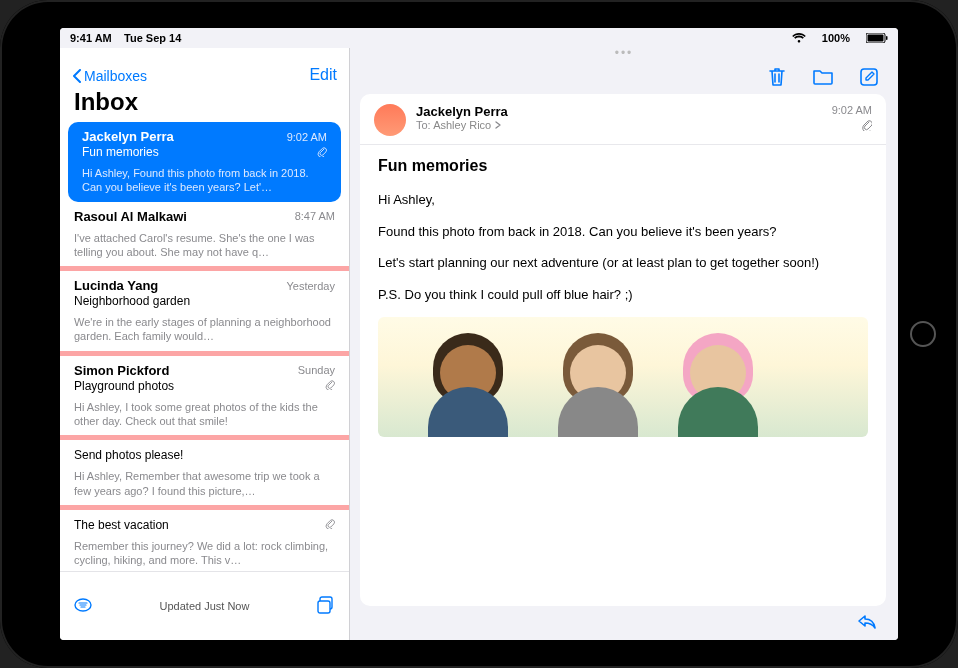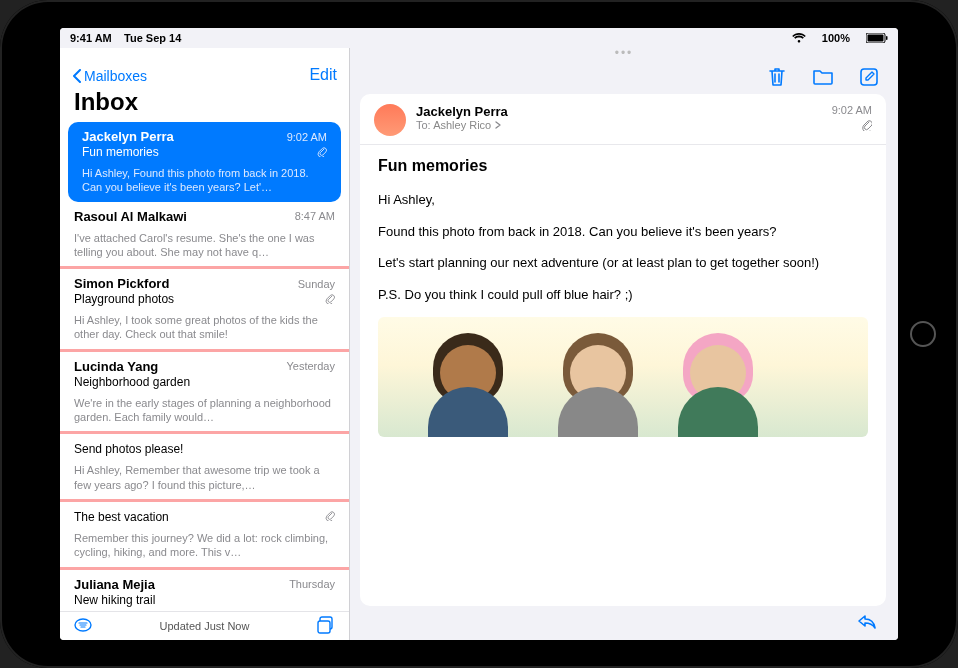--- a/index.html
+++ b/index.html
@@ -90,21 +90,21 @@
     font-size: 24px;
     font-weight: 700;
     padding: 2px 14px 6px;
   }
   .mail-list {
     flex: 1;
     overflow-y: hidden;
   }
   .mail-item {
     padding: 7px 14px 7px 14px;
-    border-bottom: 3px solid #fca5a5;
+    border-bottom: 5px solid #fca5a5;
     cursor: pointer;
   }
   .mail-item.selected {
     background: #007aff;
     color: #fff;
     border-radius: 10px;
     margin: 0 8px;
     border-bottom: none;
   }
   .mail-item-row1 { display: flex; justify-content: space-between; align-items: center; }
@@ -113,21 +113,21 @@
   .mail-item.selected .mail-time { color: #dce9ff; }
   .mail-subject { font-size: 12px; font-weight: 500; margin-top: 1px; display:flex; justify-content:space-between; align-items:center;}
   .mail-preview { font-size: 11px; color: #8a8a8e; margin-top: 7px; line-height: 1.3; }
   .mail-item.selected .mail-preview { color: #dce9ff; }
   .attach-icon { color:#8a8a8e; font-size:10px;}
   .mail-item.selected .attach-icon { color:#dce9ff; }
   .sidebar-footer {
     display: flex;
     justify-content: space-between;
     align-items: center;
-    padding: 4px 14px;
+    padding: 24px 14px;
     border-top: 1px solid #e4e4e8;
     font-size: 11px;
     color: #555;
   }
   .sidebar-footer .center { flex:1; text-align:center; }
   .icon-btn { color:#007aff; cursor:pointer; }
   
   .detail {
     flex: 1;
     background: #f2f2f7;
@@ -259,40 +259,40 @@
             </div>
             <div class="mail-item">
               <div class="mail-item-row1">
                 <span class="mail-sender">Rasoul Al Malkawi</span>
                 <span class="mail-time">8:47 AM</span>
               </div>
               <div class="mail-preview">I've attached Carol's resume. She's the one I was telling you about. She may not have q…</div>
             </div>
             <div class="mail-item">
               <div class="mail-item-row1">
+                <span class="mail-sender">Lucinda Yang</span>
+                <span class="mail-time">Yesterday</span>
+              </div>
+              <div class="mail-subject">
+                <span>Neighborhood garden</span>
+              </div>
+              <div class="mail-preview">We're in the early stages of planning a neighborhood garden. Each family would…</div>
+            </div>
+            <div class="mail-item">
+              <div class="mail-item-row1">
                 <span class="mail-sender">Simon Pickford</span>
                 <span class="mail-time">Sunday</span>
               </div>
               <div class="mail-subject">
                 <span>Playground photos</span>
                 <span class="attach-icon"><svg width="10" height="11" viewBox="0 0 10 11">
                     <path d="M7 3l-3.5 3.5a1.7 1.7 0 0 0 2.4 2.4L9 5.8a2.5 2.5 0 0 0-3.5-3.5L2 5.8a3.4 3.4 0 0 0 4.8 4.8" stroke="currentColor" stroke-width="0.9" fill="none" stroke-linecap="round"></path>
                   </svg></span>
               </div>
               <div class="mail-preview">Hi Ashley, I took some great photos of the kids the other day. Check out that smile!</div>
-            </div>
-            <div class="mail-item">
-              <div class="mail-item-row1">
-                <span class="mail-sender">Lucinda Yang</span>
-                <span class="mail-time">Yesterday</span>
-              </div>
-              <div class="mail-subject">
-                <span>Neighborhood garden</span>
-              </div>
-              <div class="mail-preview">We're in the early stages of planning a neighborhood garden. Each family would…</div>
             </div>
             <div class="mail-item">
               <div class="mail-subject">
                 <span>Send photos please!</span>
               </div>
               <div class="mail-preview">Hi Ashley, Remember that awesome trip we took a few years ago? I found this picture,…</div>
             </div>
             <div class="mail-item">
               <div class="mail-subject">
                 <span>The best vacation</span>

